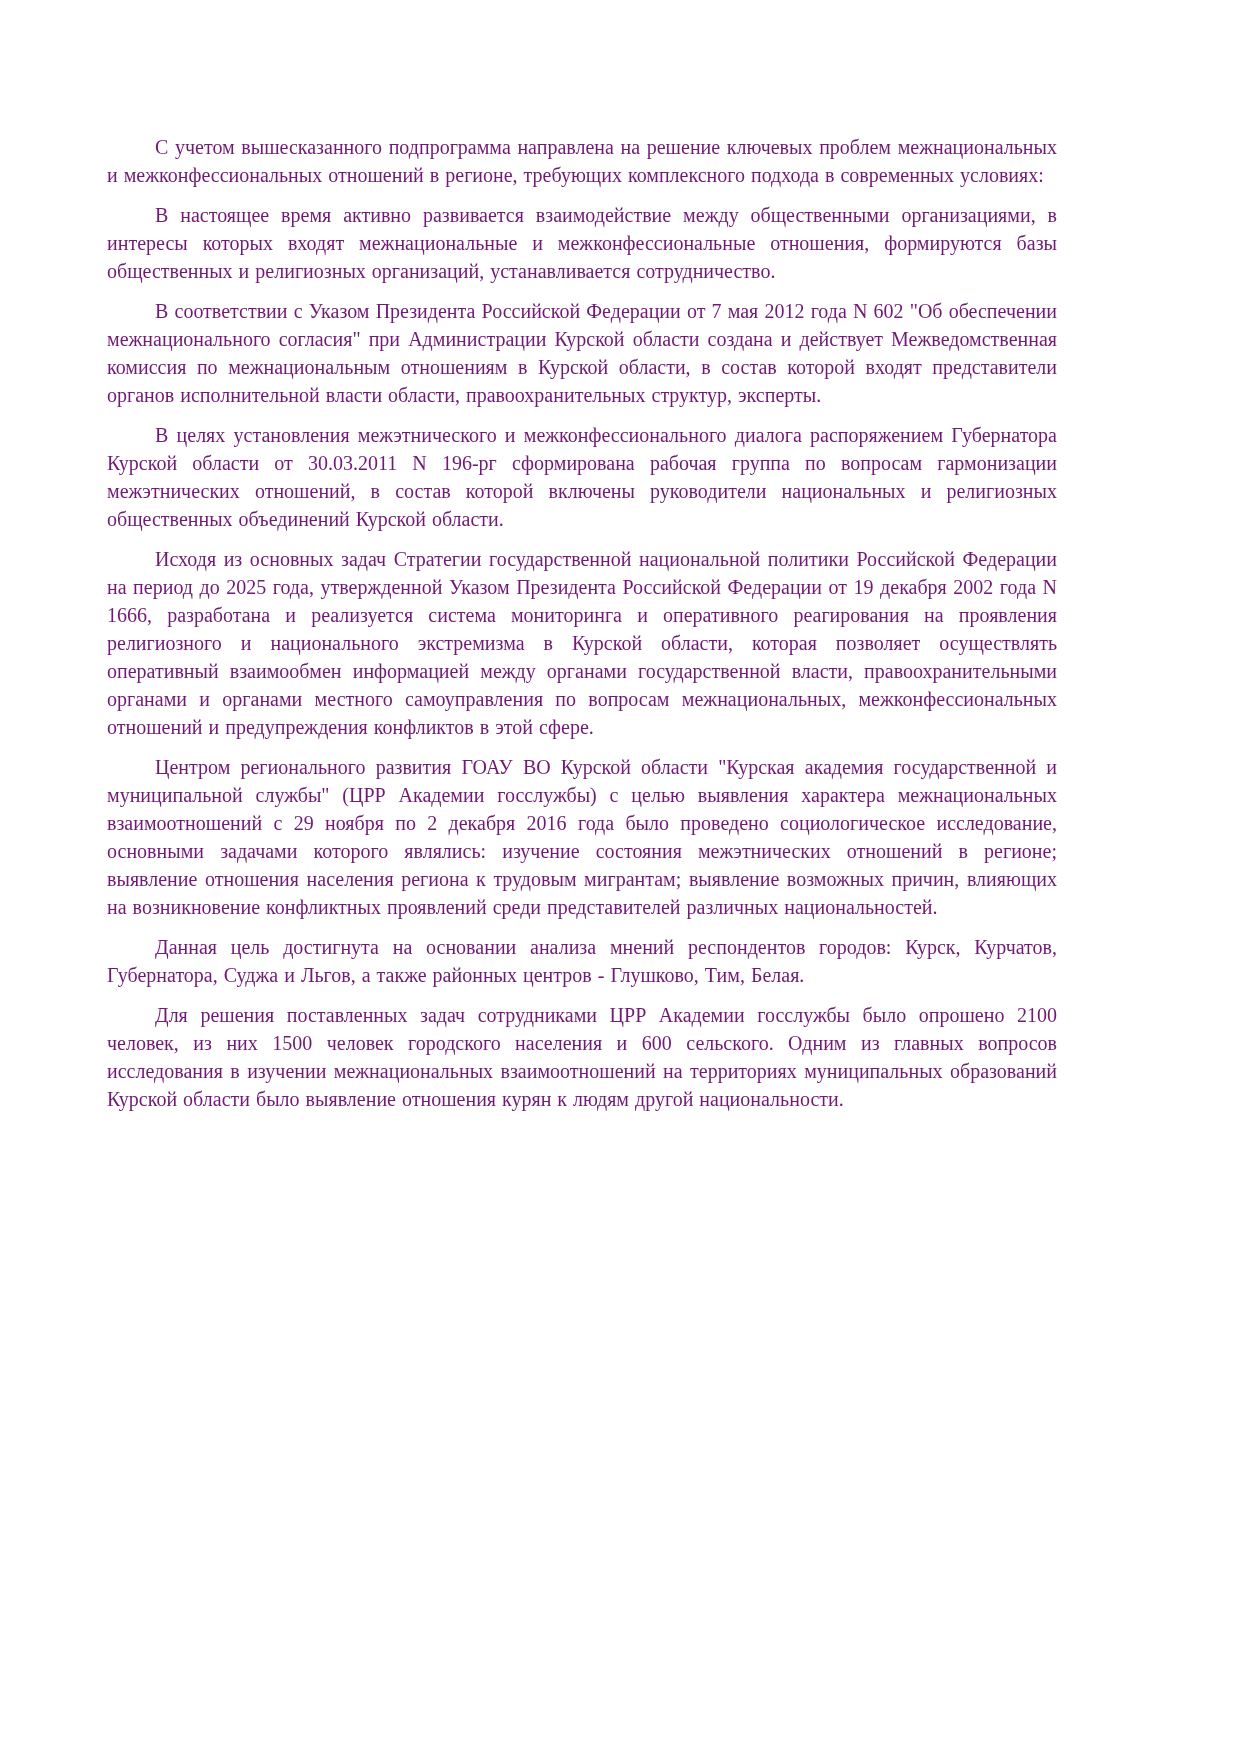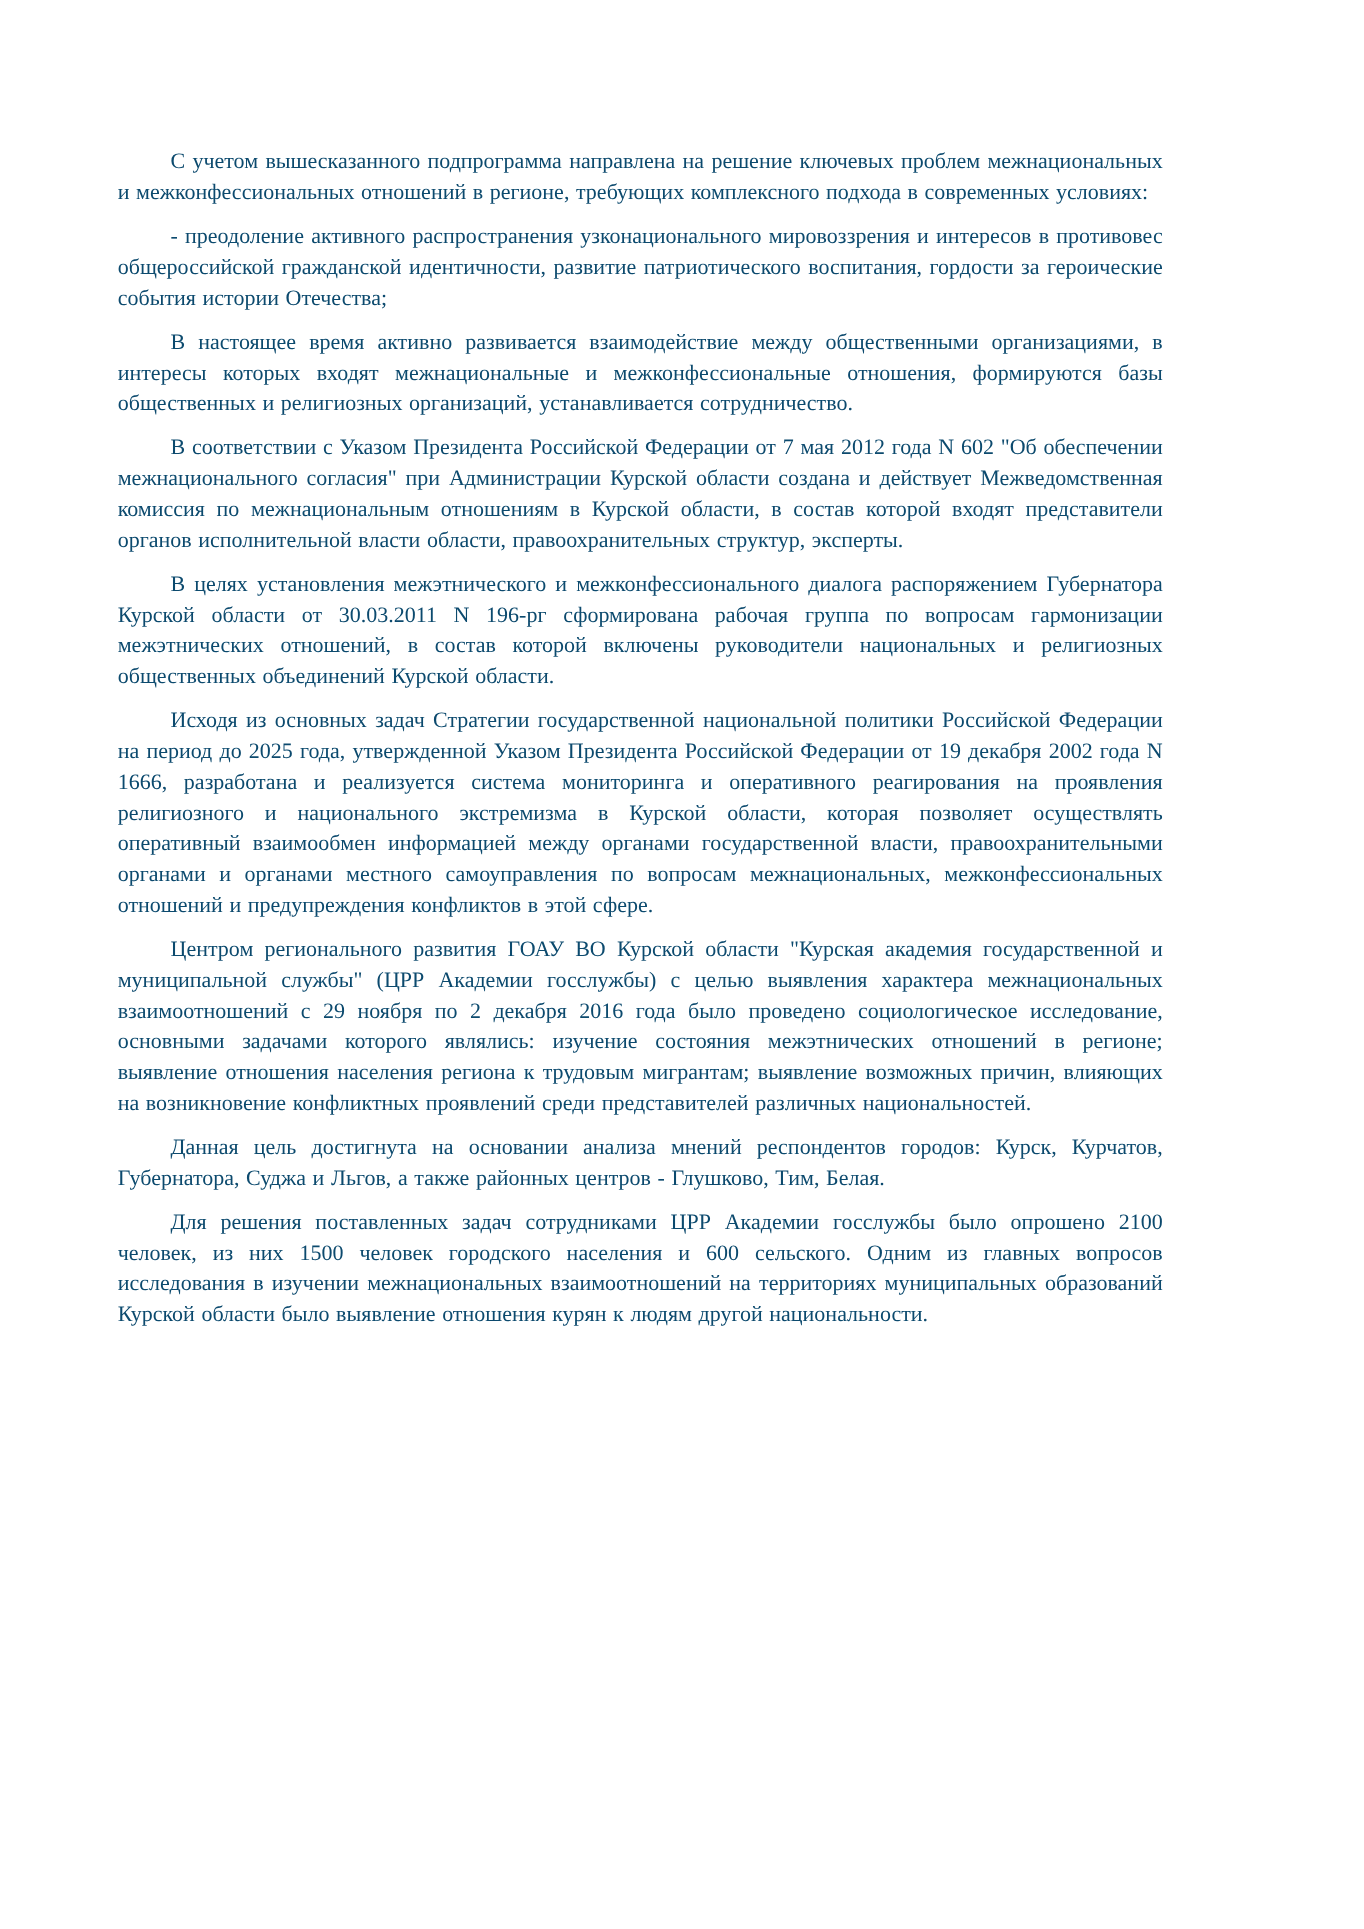--- a/index.html
+++ b/index.html
@@ -5,21 +5,21 @@
   html, body {
     margin: 0;
     padding: 0;
     background: #ffffff;
   }
   .page {
     position: relative;
     width: 1240px;
     height: 1754px;
     background: #ffffff;
-    color: #0c4a6e;
+    color: #701a75;
     font-family: "Liberation Serif", "DejaVu Serif", serif;
     overflow: hidden;
     box-sizing: border-box;
   }
   .content {
     position: absolute;
     left: 107px;
     top: 133px;
     width: 950px;
   }
@@ -31,21 +31,20 @@
     text-indent: 48px;
     word-spacing: 1px;
   }
 </style>
 </head>
 <body>
 
 <div class="page">
   <div class="content">
     <p>С учетом вышесказанного подпрограмма направлена на решение ключевых проблем межнациональных и межконфессиональных отношений в регионе, требующих комплексного подхода в современных условиях:</p>
-    <p>- преодоление активного распространения узконационального мировоззрения и интересов в противовес общероссийской гражданской идентичности, развитие патриотического воспитания, гордости за героические события истории Отечества;</p>
     <p>В настоящее время активно развивается взаимодействие между общественными организациями, в интересы которых входят межнациональные и межконфессиональные отношения, формируются базы общественных и религиозных организаций, устанавливается сотрудничество.</p>
     <p>В соответствии с Указом Президента Российской Федерации от 7 мая 2012 года N 602 "Об обеспечении межнационального согласия" при Администрации Курской области создана и действует Межведомственная комиссия по межнациональным отношениям в Курской области, в состав которой входят представители органов исполнительной власти области, правоохранительных структур, эксперты.</p>
     <p>В целях установления межэтнического и межконфессионального диалога распоряжением Губернатора Курской области от 30.03.2011 N 196-рг сформирована рабочая группа по вопросам гармонизации межэтнических отношений, в состав которой включены руководители национальных и религиозных общественных объединений Курской области.</p>
     <p>Исходя из основных задач Стратегии государственной национальной политики Российской Федерации на период до 2025 года, утвержденной Указом Президента Российской Федерации от 19 декабря 2002 года N 1666, разработана и реализуется система мониторинга и оперативного реагирования на проявления религиозного и национального экстремизма в Курской области, которая позволяет осуществлять оперативный взаимообмен информацией между органами государственной власти, правоохранительными органами и органами местного самоуправления по вопросам межнациональных, межконфессиональных отношений и предупреждения конфликтов в этой сфере.</p>
     <p>Центром регионального развития ГОАУ ВО Курской области "Курская академия государственной и муниципальной службы" (ЦРР Академии госслужбы) с целью выявления характера межнациональных взаимоотношений с 29 ноября по 2 декабря 2016 года было проведено социологическое исследование, основными задачами которого являлись: изучение состояния межэтнических отношений в регионе; выявление отношения населения региона к трудовым мигрантам; выявление возможных причин, влияющих на возникновение конфликтных проявлений среди представителей различных национальностей.</p>
     <p>Данная цель достигнута на основании анализа мнений респондентов городов: Курск, Курчатов, Губернатора, Суджа и Льгов, а также районных центров - Глушково, Тим, Белая.</p>
     <p>Для решения поставленных задач сотрудниками ЦРР Академии госслужбы было опрошено 2100 человек, из них 1500 человек городского населения и 600 сельского. Одним из главных вопросов исследования в изучении межнациональных взаимоотношений на территориях муниципальных образований Курской области было выявление отношения курян к людям другой национальности.</p>
   </div>
 </div>
 

